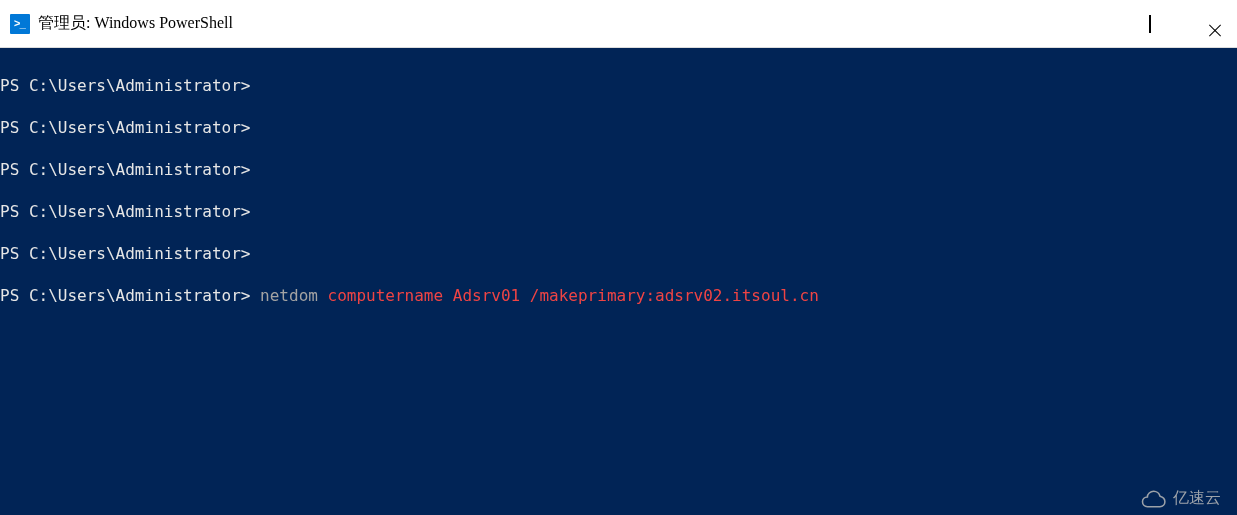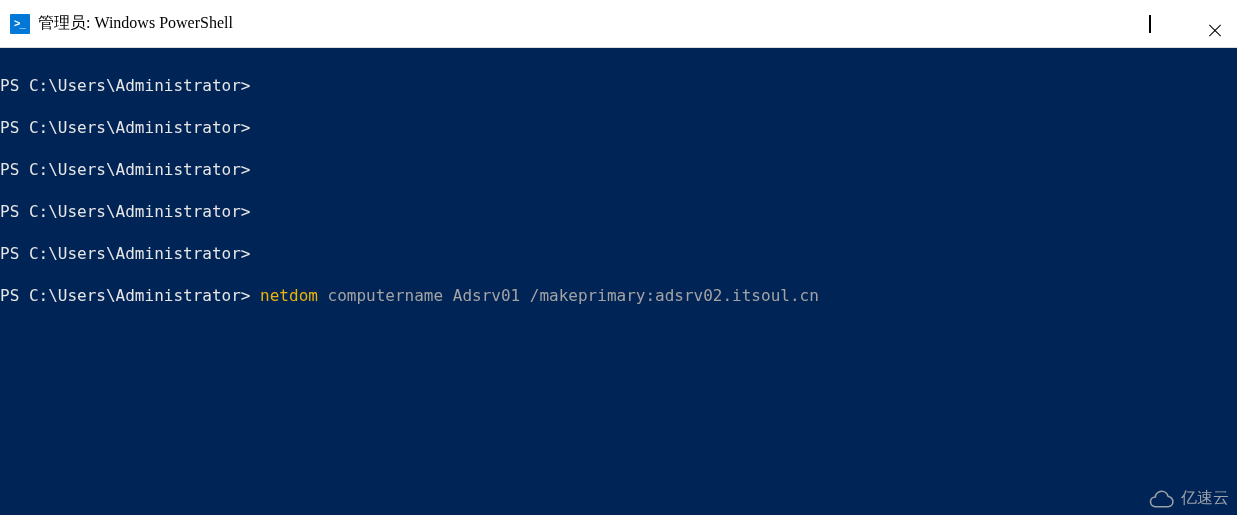--- a/index.html
+++ b/index.html
@@ -102,29 +102,29 @@
       color: #f0f0f0;
       font-size: 16px;
       line-height: 21px;
       padding: 6px 0 0 0;
       font-family: "NSimSun", "SimSun", "Consolas", monospace;
       white-space: pre;
       letter-spacing: 0;
     }
     .prompt-line { color: #e6e6e6; }
     .cmd-yellow {
-      color: #eab308;
+      color: #a3a3a3;
     }
     .cmd-white {
-      color: #a3a3a3;
+      color: #ef4444;
     }
     .output-white { color: #f0f0f0; }
     .watermark {
       position: absolute;
-      right: 8px;
+      right: 16px;
       bottom: 6px;
       display: flex;
       align-items: center;
       gap: 6px;
       color: #b8b8b8;
       font-family: "Microsoft YaHei", sans-serif;
       font-size: 16px;
       opacity: 0.85;
     }
     .watermark-icon {

